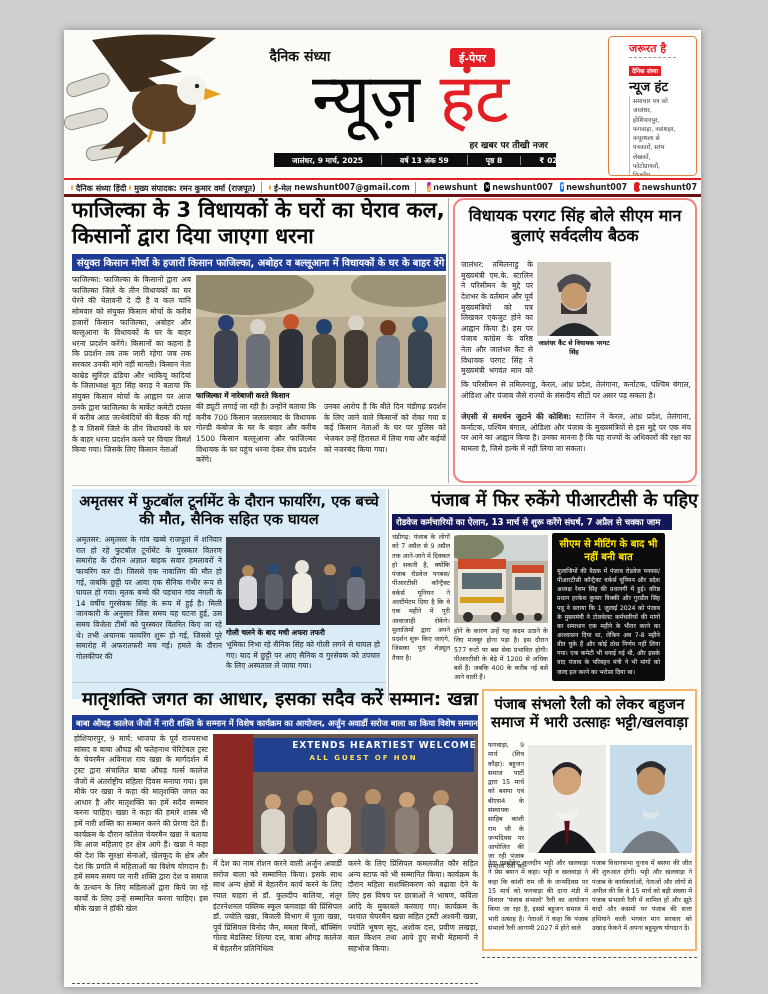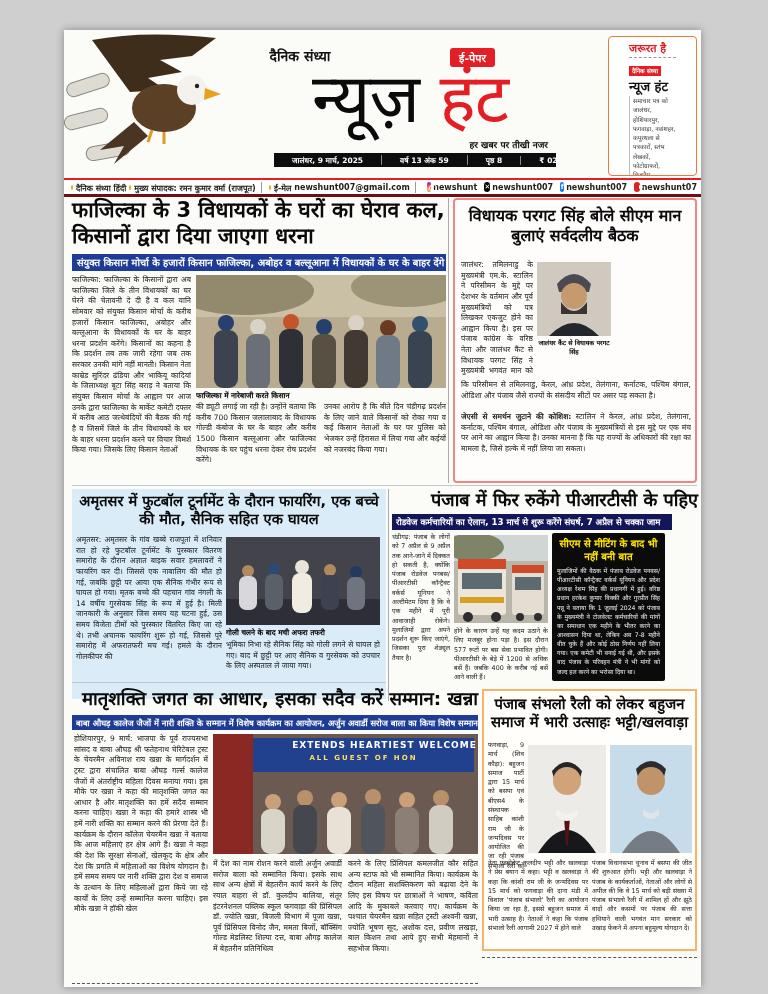--- a/index.html
+++ b/index.html
@@ -150,21 +150,21 @@
         </g>
       </svg>
     </div>
     <div class="s cap" style="left:124px;top:192px;width:250px">फाजिल्का में नारेबाजी करते किसान</div>
     <div class="s bt" style="left:124px;top:204px;width:120px;height:80px">की ड्यूटी लगाई जा रही है। उन्होंने बताया कि करीब 700 किसान जलालाबाद के विधायक गोल्डी कंबोज के घर के बाहर और करीब 1500 किसान बल्लूआना और फाजिल्का विधायक के घर पहुंच धरना देकर रोष प्रदर्शन करेंगे।</div>
     <div class="s bt" style="left:252px;top:204px;width:122px;height:80px">उनका आरोप है कि बीते दिन चंडीगढ़ प्रदर्शन के लिए जाने वाले किसानों को रोका गया व कई किसान नेताओं के घर पर पुलिस को भेजकर उन्हें हिरासत में लिया गया और कईयों को नजरबंद किया गया।</div>
   </div>
 
   <div class="s vline" style="left:384px;top:168px;height:285px"></div>
 
-  <div class="s" style="left:389px;top:168px;width:244px;height:285px;border:2px solid #ef8585;border-radius:4px;background:#fffdfc">
+  <div class="s" style="left:389px;top:168px;width:244px;height:285px;border:2px solid #ef8585;border-radius:11px;background:#fffdfc">
     <div class="s h-main" style="left:4px;top:6px;width:232px;font-size:16px;text-align:center">विधायक परगट सिंह बोले सीएम मान बुलाएं सर्वदलीय बैठक</div>
     <div class="s bt" style="left:6px;top:60px;width:72px;height:116px">जालंधर: तमिलनाडु के मुख्यमंत्री एम.के. स्टालिन ने परिसीमन के मुद्दे पर देशभर के वर्तमान और पूर्व मुख्यमंत्रियों को पत्र लिखकर एकजुट होने का आह्वान किया है। इस पर पंजाब कांग्रेस के वरिष्ठ नेता और जालंधर कैंट से विधायक परगट सिंह ने मुख्यमंत्री भगवंत मान को इस मुद्दे पर चुप्पी को संदिग्ध बताया है। उन्होंने कहा कि</div>
     <div class="s photo" style="left:82px;top:62px;width:74px;height:74px">
       <svg viewBox="0 0 74 74" preserveAspectRatio="none">
         <rect width="74" height="74" fill="#cfc9c0"></rect>
         <path d="M20 22 Q37 2 54 22 L52 30 L22 30 Z" fill="#4a4a50"></path>
         <circle cx="37" cy="34" r="13" fill="#c59a6e"></circle>
         <path d="M24 40 Q37 58 50 40 L50 52 L24 52 Z" fill="#3a3530"></path>
         <path d="M12 74 Q37 48 62 74 Z" fill="#23262b"></path>
       </svg>

